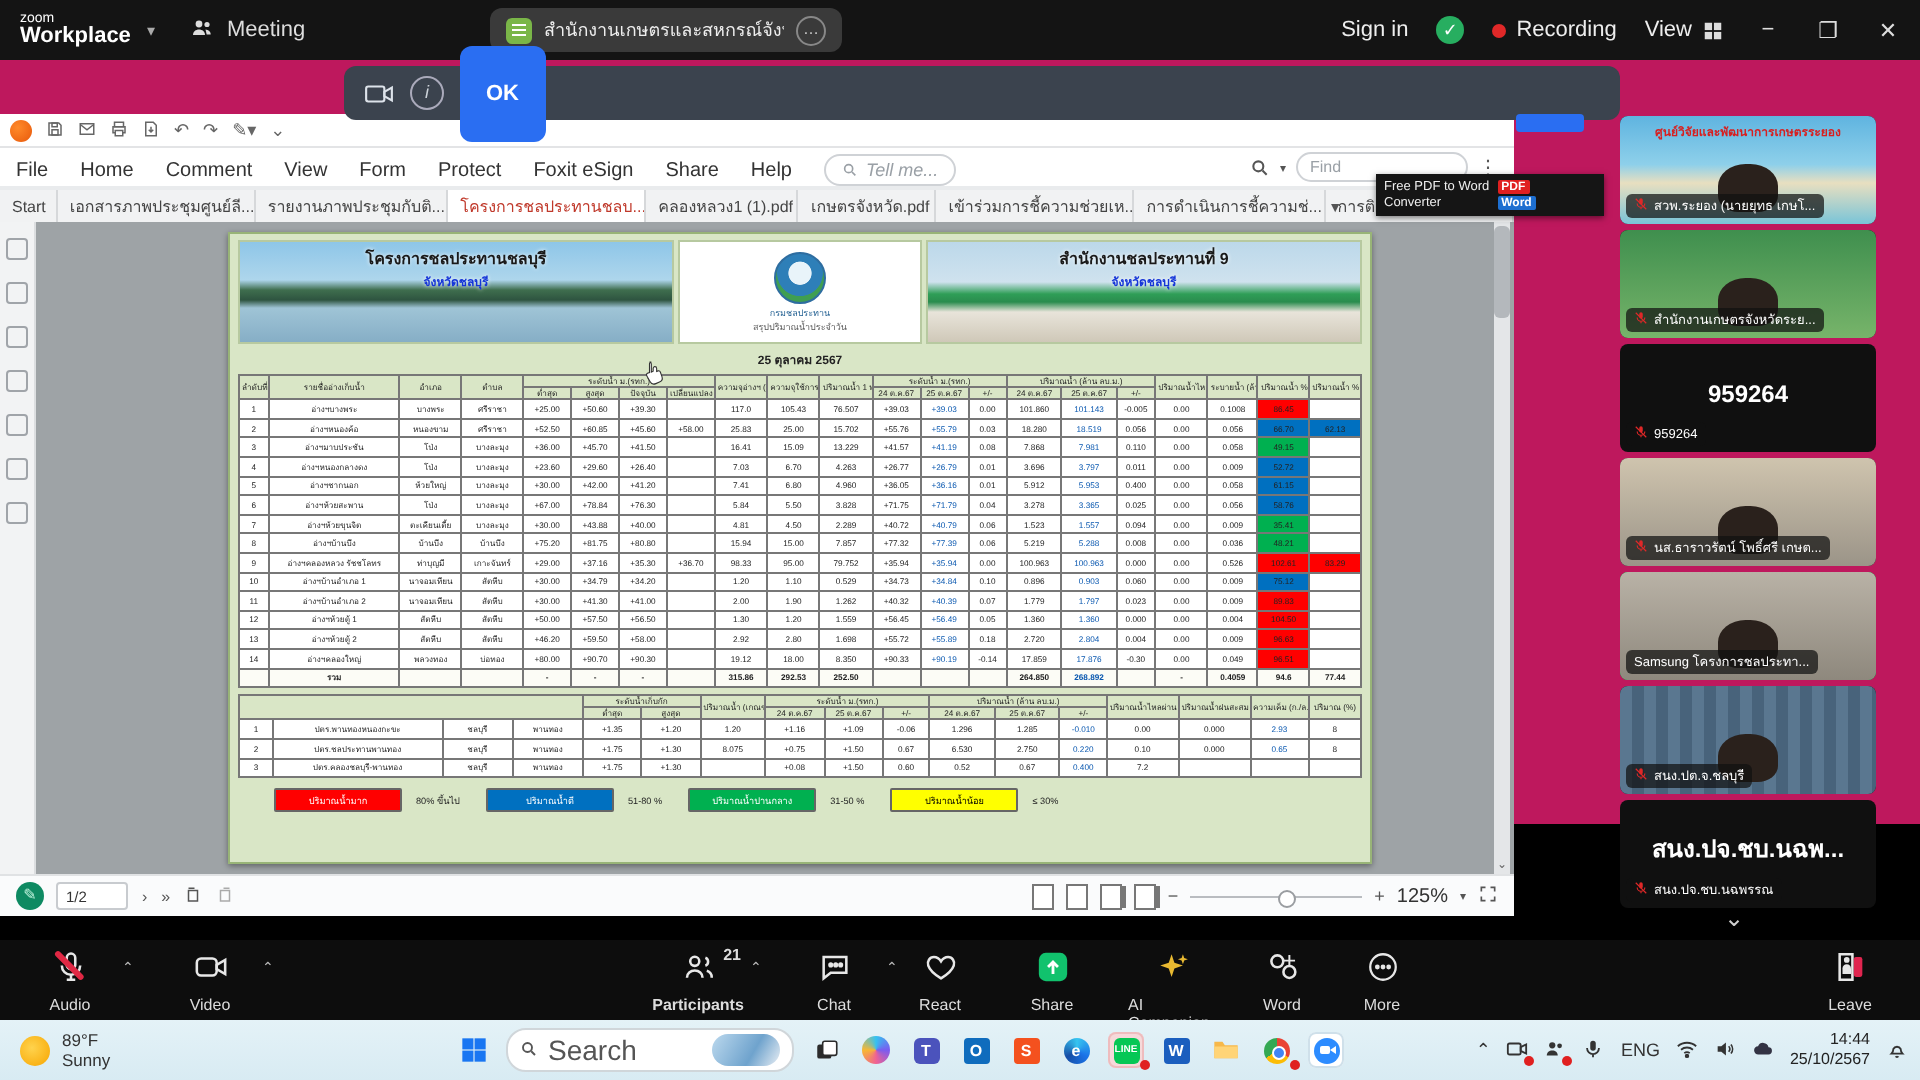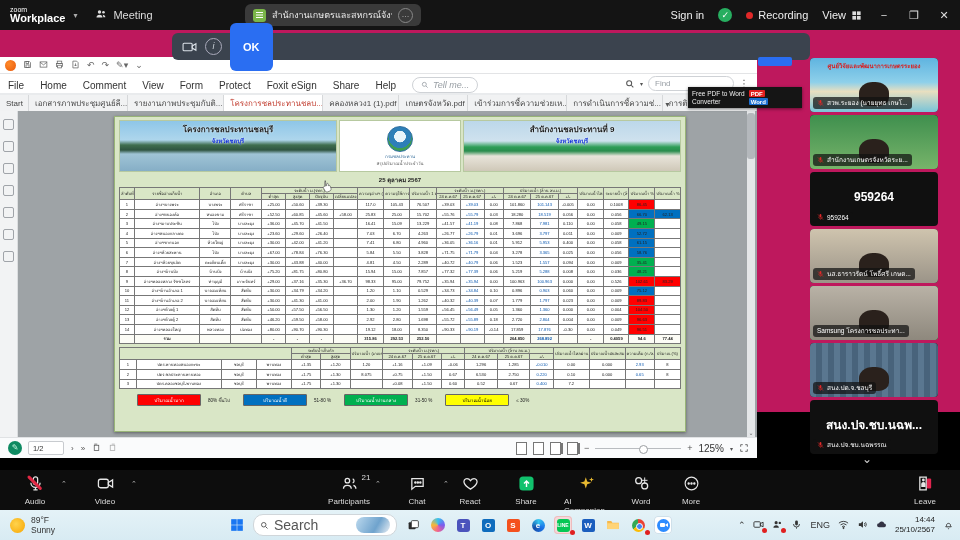--- a/index.html
+++ b/index.html
@@ -961,21 +961,21 @@
       </div>
       <span class="zchev" style="left: 61px; top: 10px;">⌃</span>
       <div class="zbtn" style="left: 83px; top: 5px; width: 44px;">
         <span style="position: relative;"><svg viewBox="0 0 24 24" fill="none" stroke="#e7e7e7" stroke-width="1.8">
             <rect x="2" y="6" width="14" height="12" rx="3"></rect>
             <path d="M16 10.5l6-3.5v10l-6-3.5z"></path>
           </svg></span>
         <span class="lbl">Video</span>
       </div>
       <span class="zchev" style="left: 131px; top: 10px;">⌃</span>
-      <div class="zbtn" style="left: 327px; top: 5px; width: 44px;">
+      <div class="zbtn" style="left: 327px; top: 5px; width: 44px; font-weight: bold;">
         <span style="position: relative;"><svg viewBox="0 0 24 24" fill="none" stroke="#e7e7e7" stroke-width="1.8">
             <circle cx="9" cy="8" r="3.2"></circle>
             <path d="M3.5 19.5c0-3 2.5-5 5.5-5s5.5 2 5.5 5M16.5 5.5a3 3 0 0 1 0 5.6M17.5 14.7c2 .6 3.5 2.3 3.5 4.8"></path>
           </svg><span class="pbadge">21</span></span>
         <span class="lbl">Participants</span>
       </div>
       <span class="zchev" style="left: 375px; top: 10px;">⌃</span>
       <div class="zbtn" style="left: 395px; top: 5px; width: 44px;">
         <span style="position: relative;"><svg viewBox="0 0 24 24" fill="none" stroke="#e7e7e7" stroke-width="1.8">
             <path d="M4 5h16v11H9l-5 4z"></path>

